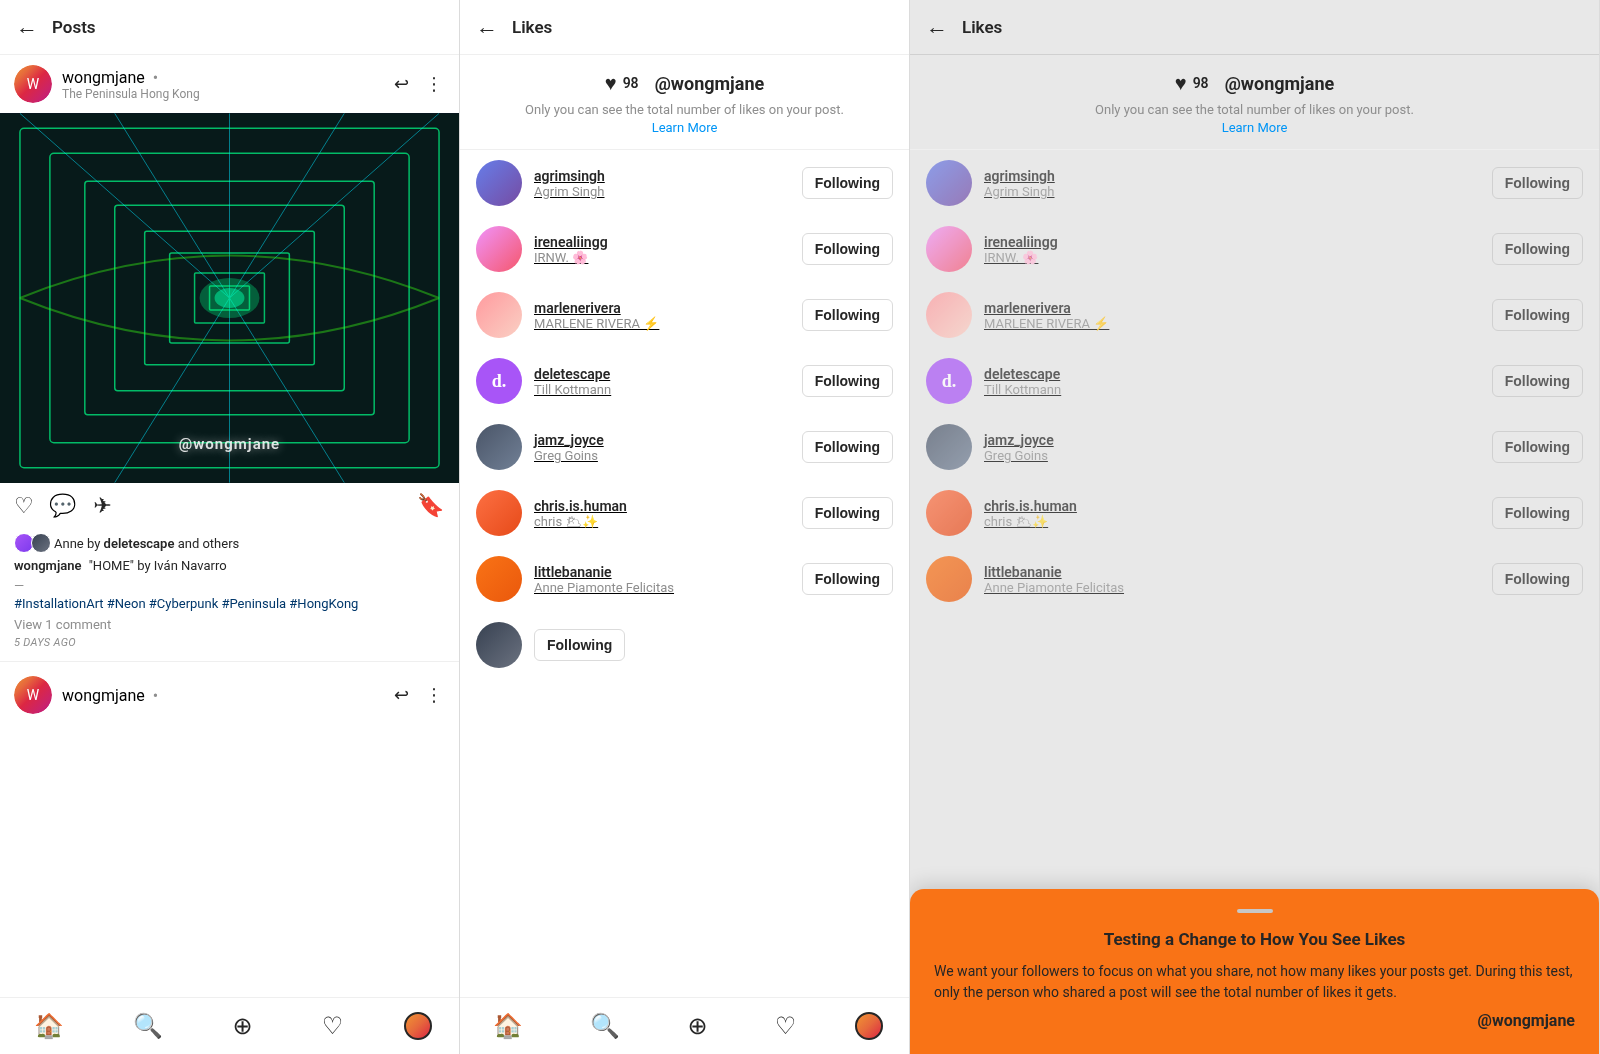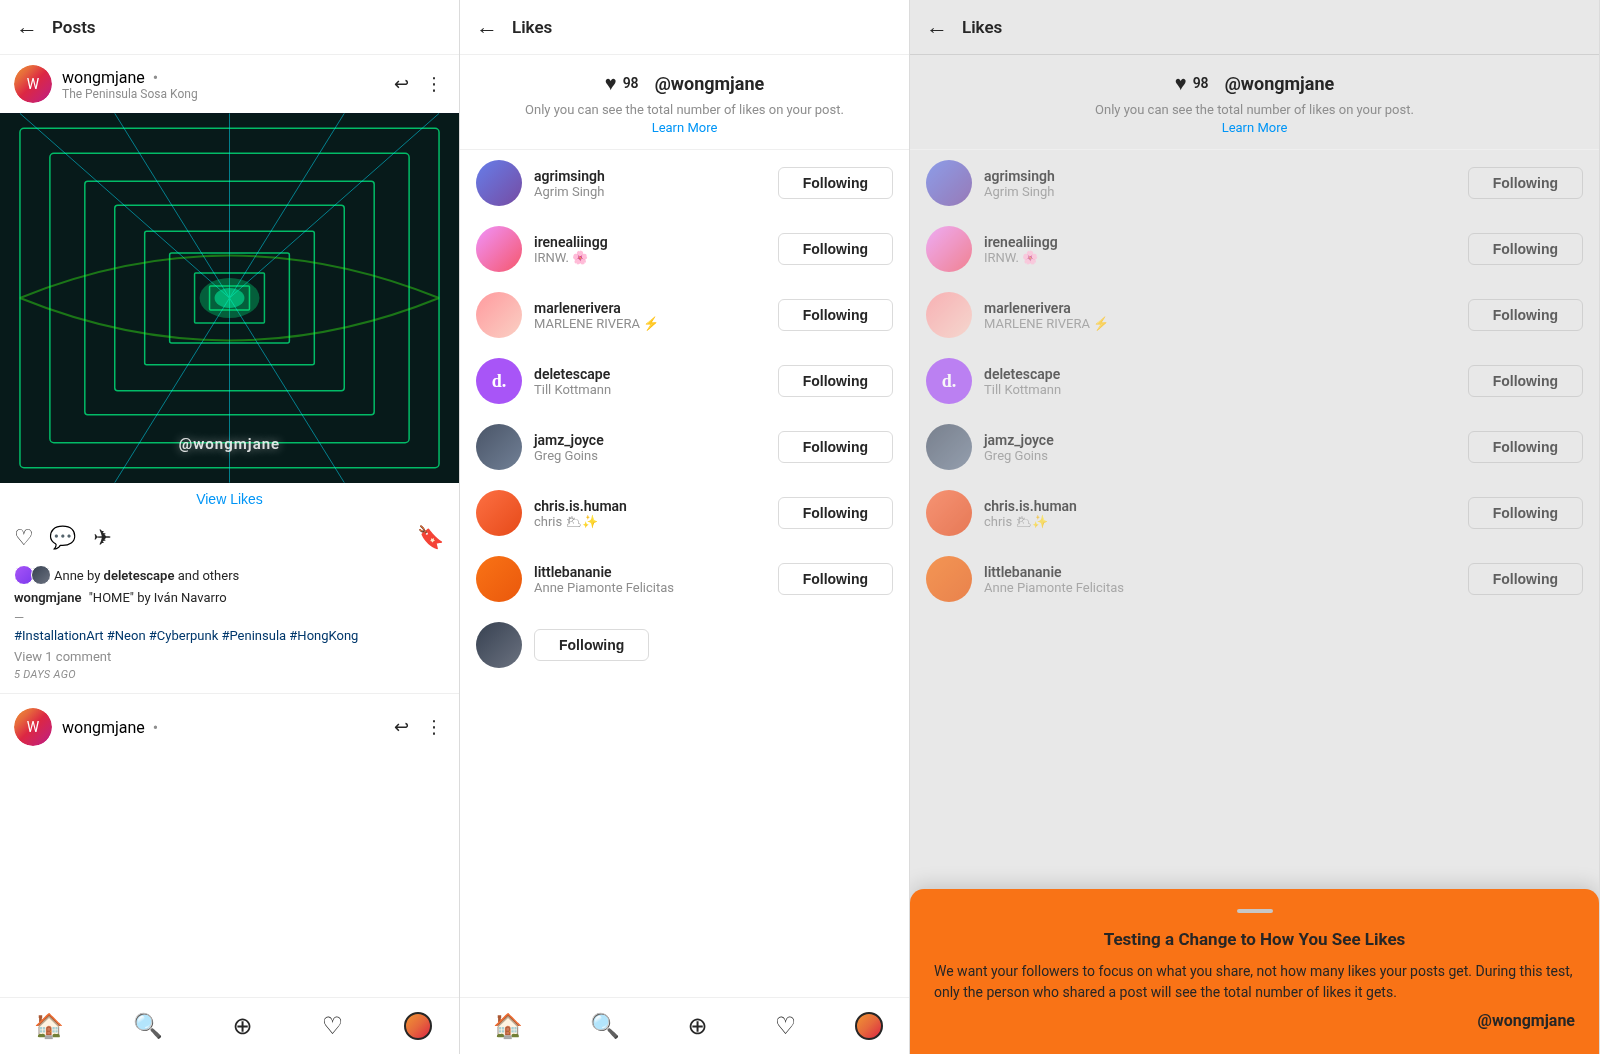--- a/index.html
+++ b/index.html
@@ -378,38 +378,39 @@
     .likes-avatar {
       width: 46px;
       height: 46px;
       border-radius: 50%;
       flex-shrink: 0;
       overflow: hidden;
     }
 
     .likes-user-info {
       flex: 1;
+      text-decoration: underline;
     }
 
     .likes-username {
       font-size: 14px;
       font-weight: 600;
       color: #262626;
     }
 
     .likes-display-name {
       font-size: 13px;
       color: #8e8e8e;
     }
 
     .following-btn {
       background: #fff;
       border: 1px solid #dbdbdb;
       border-radius: 6px;
-      padding: 7px 24px;
+      padding: 7px 12px;
       font-size: 14px;
       font-weight: 600;
       color: #262626;
       cursor: pointer;
       white-space: nowrap;
     }
 
     
     .av-agrimsingh { background: linear-gradient(135deg, #667eea, #764ba2); }
     .av-irenealingg { background: linear-gradient(135deg, #f093fb, #f5576c); }
@@ -507,21 +508,21 @@
 
   <div class="post-header">
     <div class="post-avatar">
       <div class="post-avatar-img">W</div>
     </div>
     <div class="post-user-info">
       <div>
         <span>wongmjane</span>
         <span style="margin: 0 4px; color: #8e8e8e;">•</span>
       </div>
-      <div class="post-subtitle">The Peninsula Sosa Kong</div>
+      <div class="post-subtitle">The Peninsula Hong Kong</div>
     </div>
     <div class="post-header-actions">
       <button class="icon-btn">↩</button>
       <button class="icon-btn">⋮</button>
     </div>
   </div>
 
   <div class="post-image">
     <div class="post-image-bg">
       <svg class="tunnel-svg" viewBox="0 0 460 370" xmlns="http://www.w3.org/2000/svg">
@@ -555,21 +556,20 @@
 
         <g stroke="#39ff14" stroke-width="2" fill="none" opacity="0.4">
           <path d="M 20 185 Q 230 100 440 185"></path>
           <path d="M 20 185 Q 230 270 440 185"></path>
         </g>
       </svg>
       <div class="watermark">@wongmjane</div>
     </div>
   </div>
 
-  <button class="view-likes-btn">View Likes</button>
 
   <div class="post-actions">
     <button class="action-icon">♡</button>
     <button class="action-icon">💬</button>
     <button class="action-icon">✈</button>
     <button class="bookmark-icon">🔖</button>
   </div>
 
   <div class="post-info">
     <div class="liked-by">

